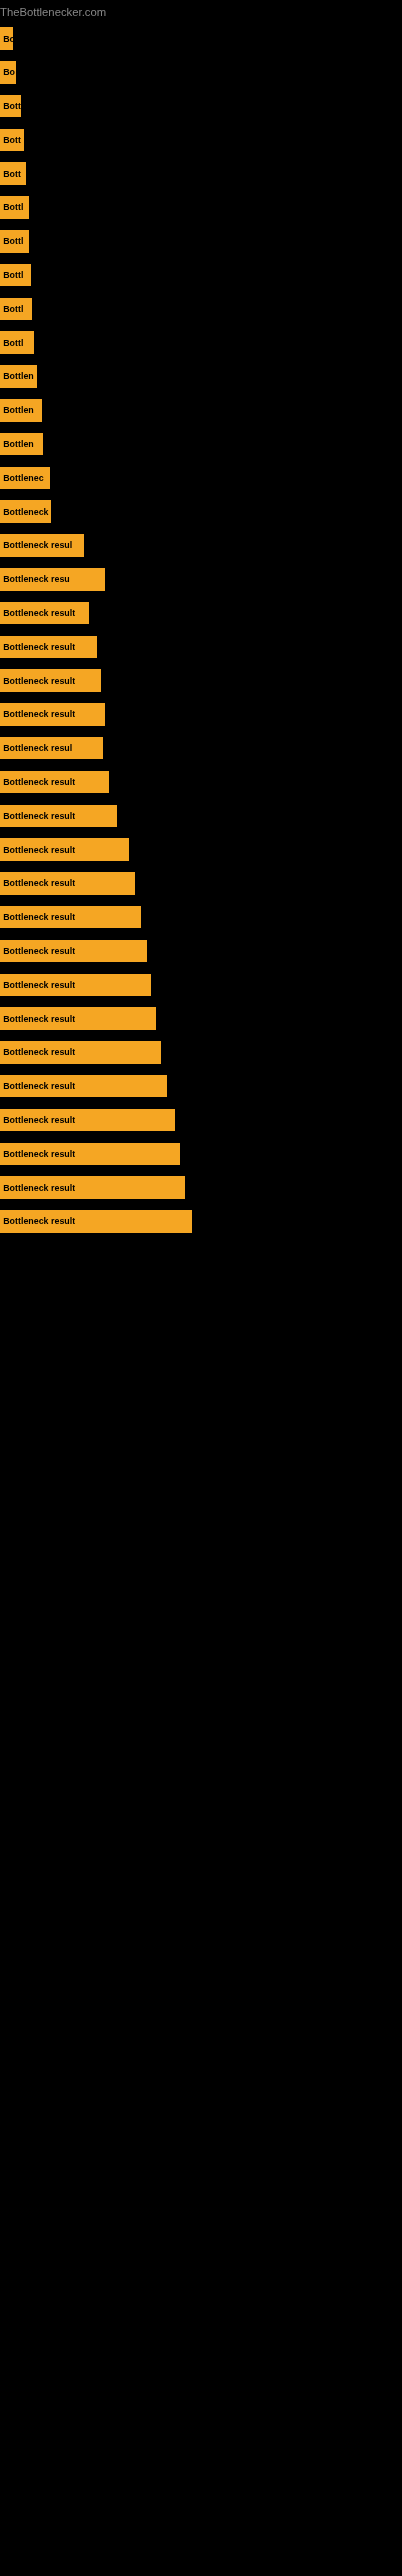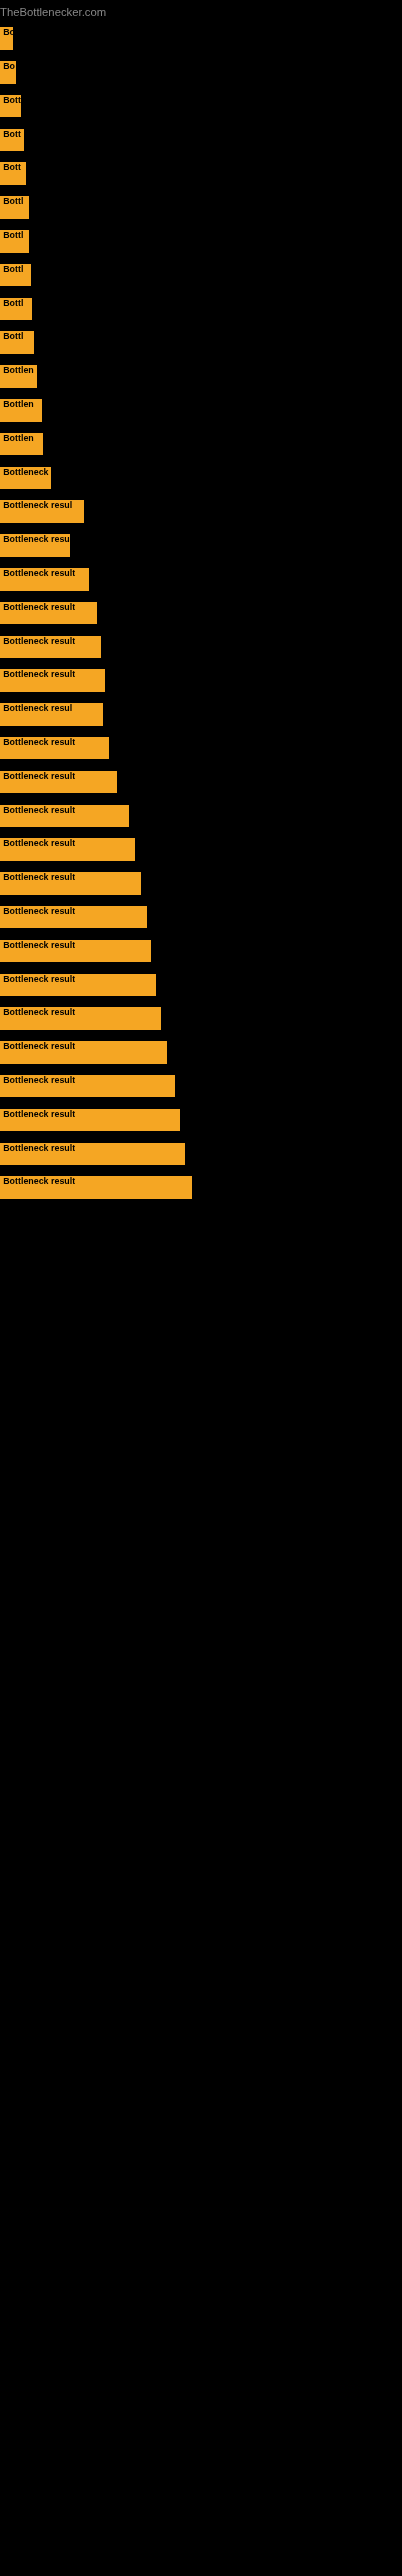--- a/index.html
+++ b/index.html
@@ -37,21 +37,21 @@
       display: flex;
       align-items: center;
       margin-bottom: 4.8px;
       height: 29px;
     }
 
     .bar {
       background-color: #F5A623;
       height: 22.5px;
       display: flex;
-      align-items: flex-start;
+      align-items: center;
       padding-left: 3.2px;
       min-width: 6.4px;
       overflow: hidden;
     }
 
     .bar-label {
       color: #000000;
       font-size: 8.9px;
       font-weight: bold;
       white-space: nowrap;
@@ -123,31 +123,36 @@
       <div class="bar" style="width: 42px;">
         <span class="bar-label">Bottlen</span>
       </div>
     </div>
     <div class="bar-row">
       <div class="bar" style="width: 43px;">
         <span class="bar-label">Bottlen</span>
       </div>
     </div>
     <div class="bar-row">
+      <div class="bar" style="width: 50px;">
+        <span class="bar-label">Bottlenec</span>
+      </div>
+    </div>
+    <div class="bar-row">
       <div class="bar" style="width: 51px;">
         <span class="bar-label">Bottleneck r</span>
       </div>
     </div>
     <div class="bar-row">
       <div class="bar" style="width: 84px;">
         <span class="bar-label">Bottleneck resul</span>
       </div>
     </div>
     <div class="bar-row">
-      <div class="bar" style="width: 70px;">
+      <div class="bar" style="width: 105px;">
         <span class="bar-label">Bottleneck resu</span>
       </div>
     </div>
     <div class="bar-row">
       <div class="bar" style="width: 89px;">
         <span class="bar-label">Bottleneck result</span>
       </div>
     </div>
     <div class="bar-row">
       <div class="bar" style="width: 97px;">

